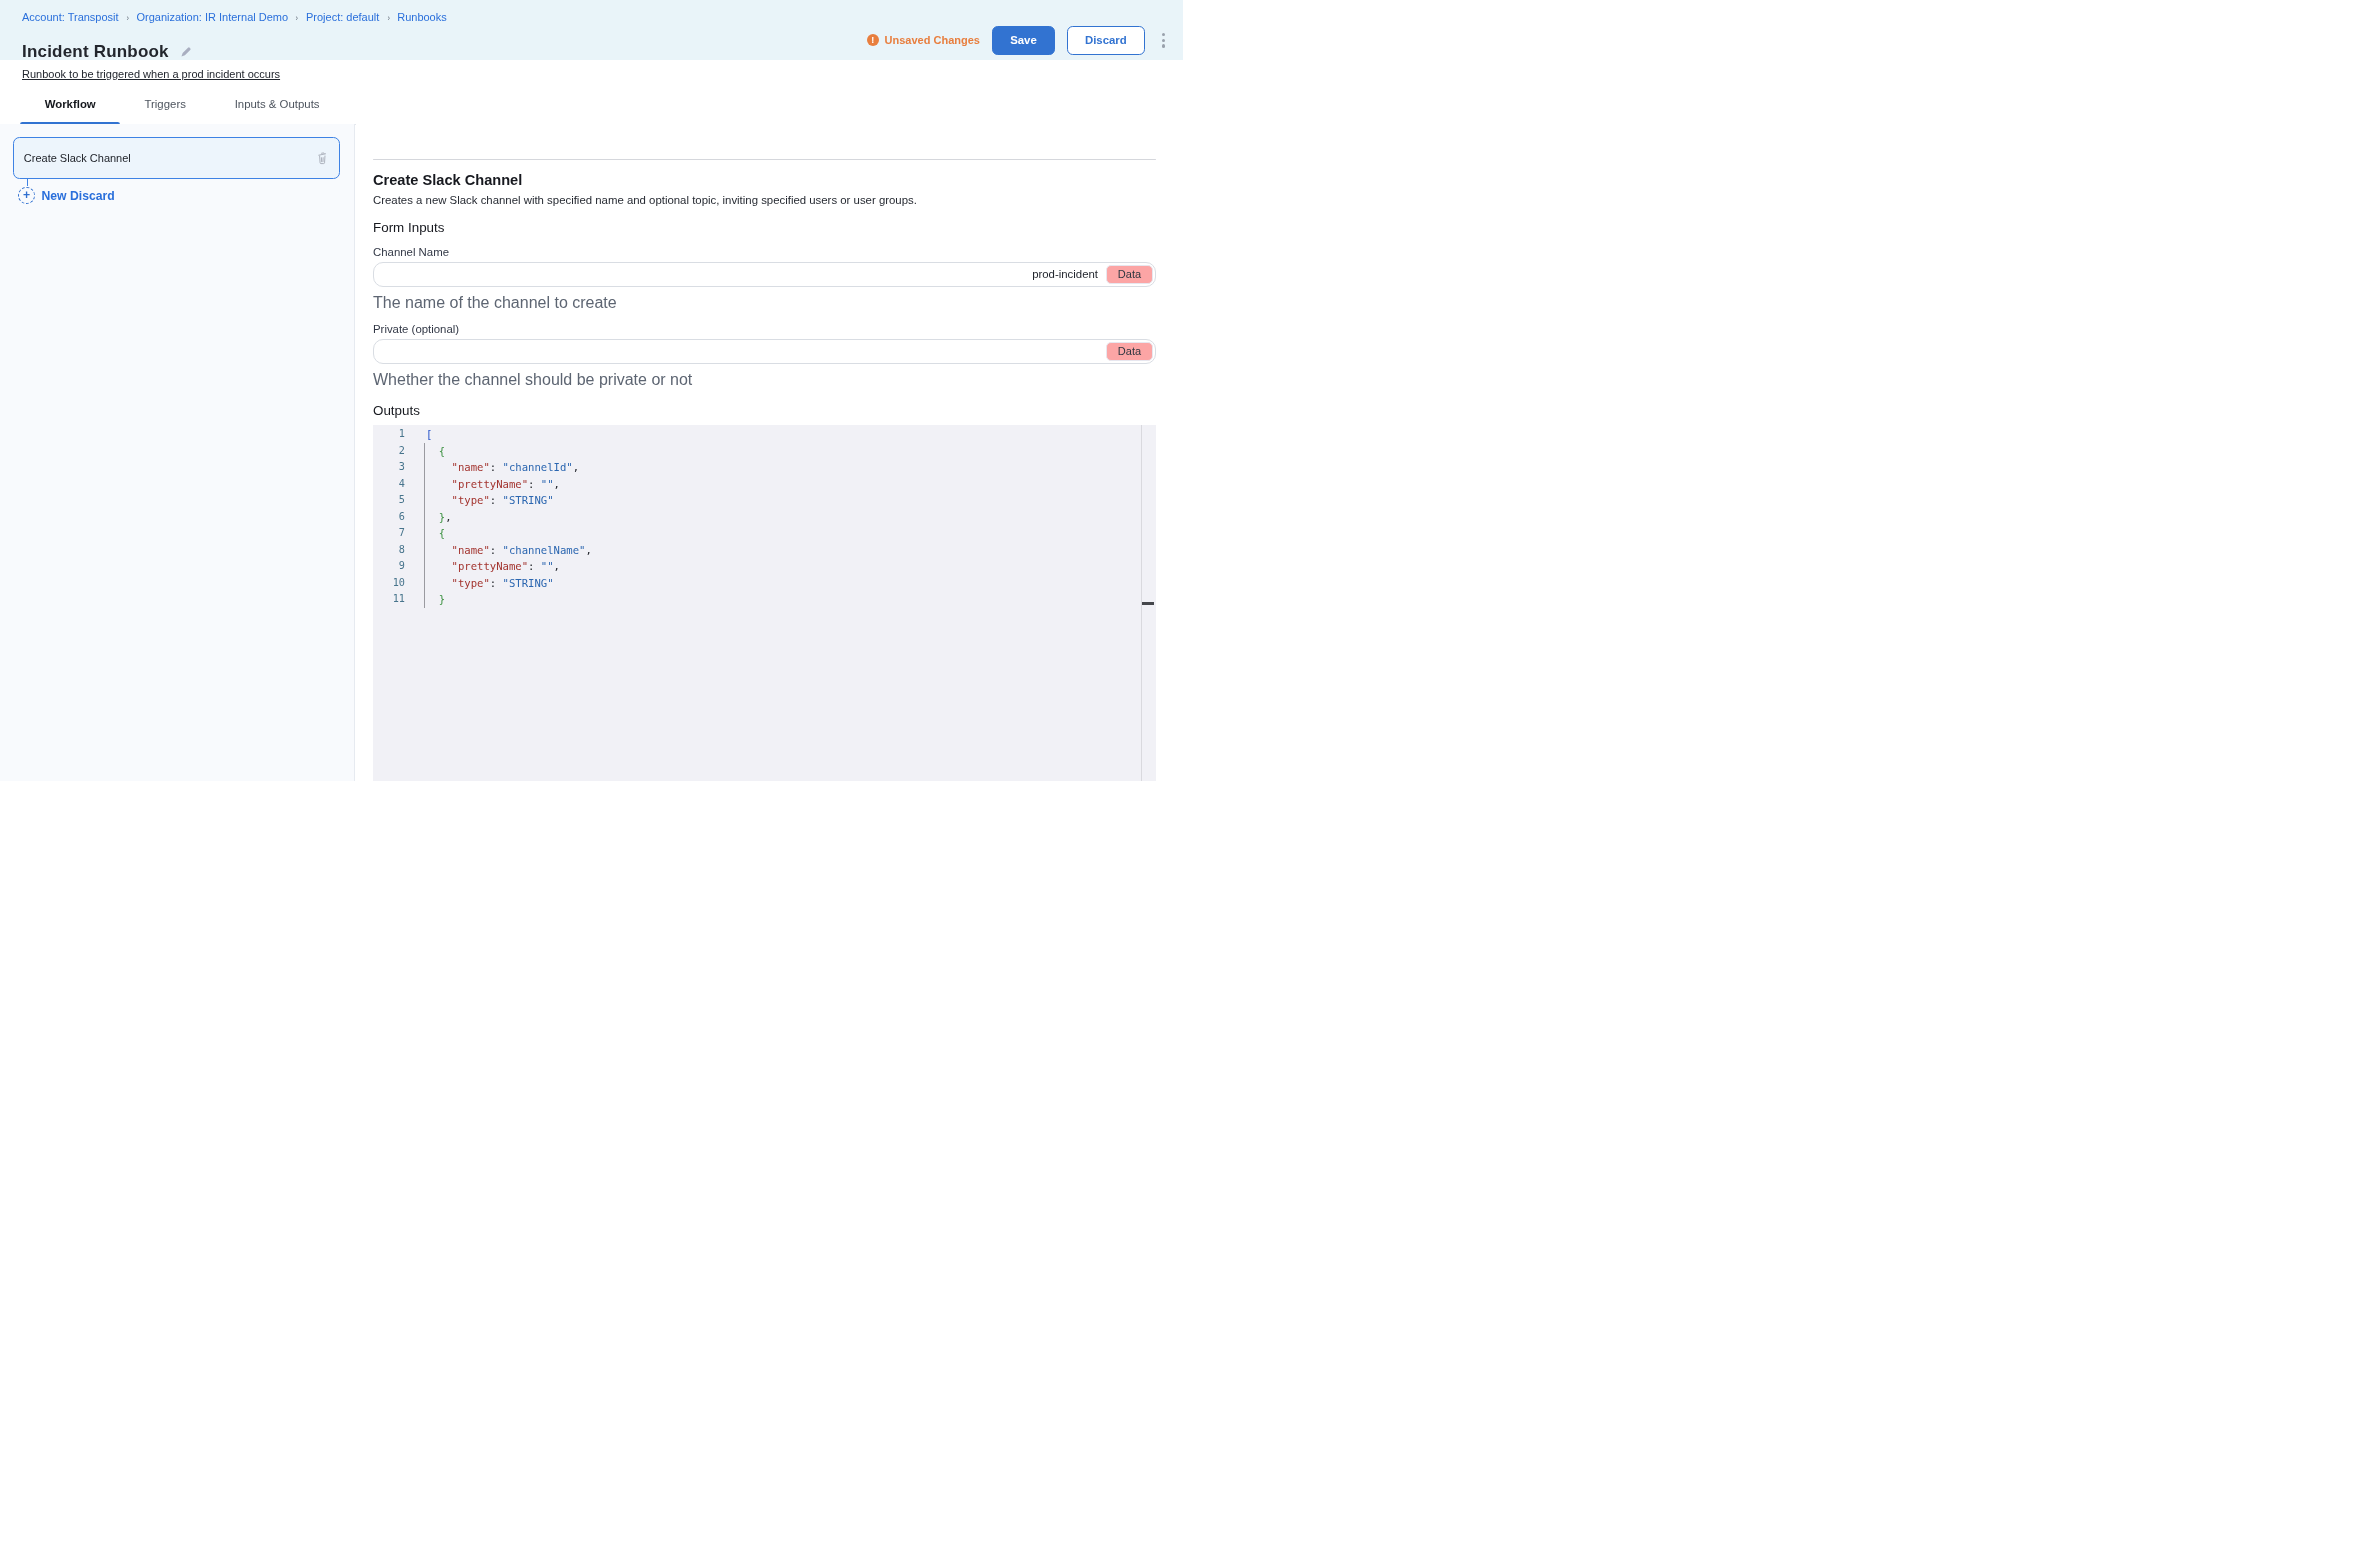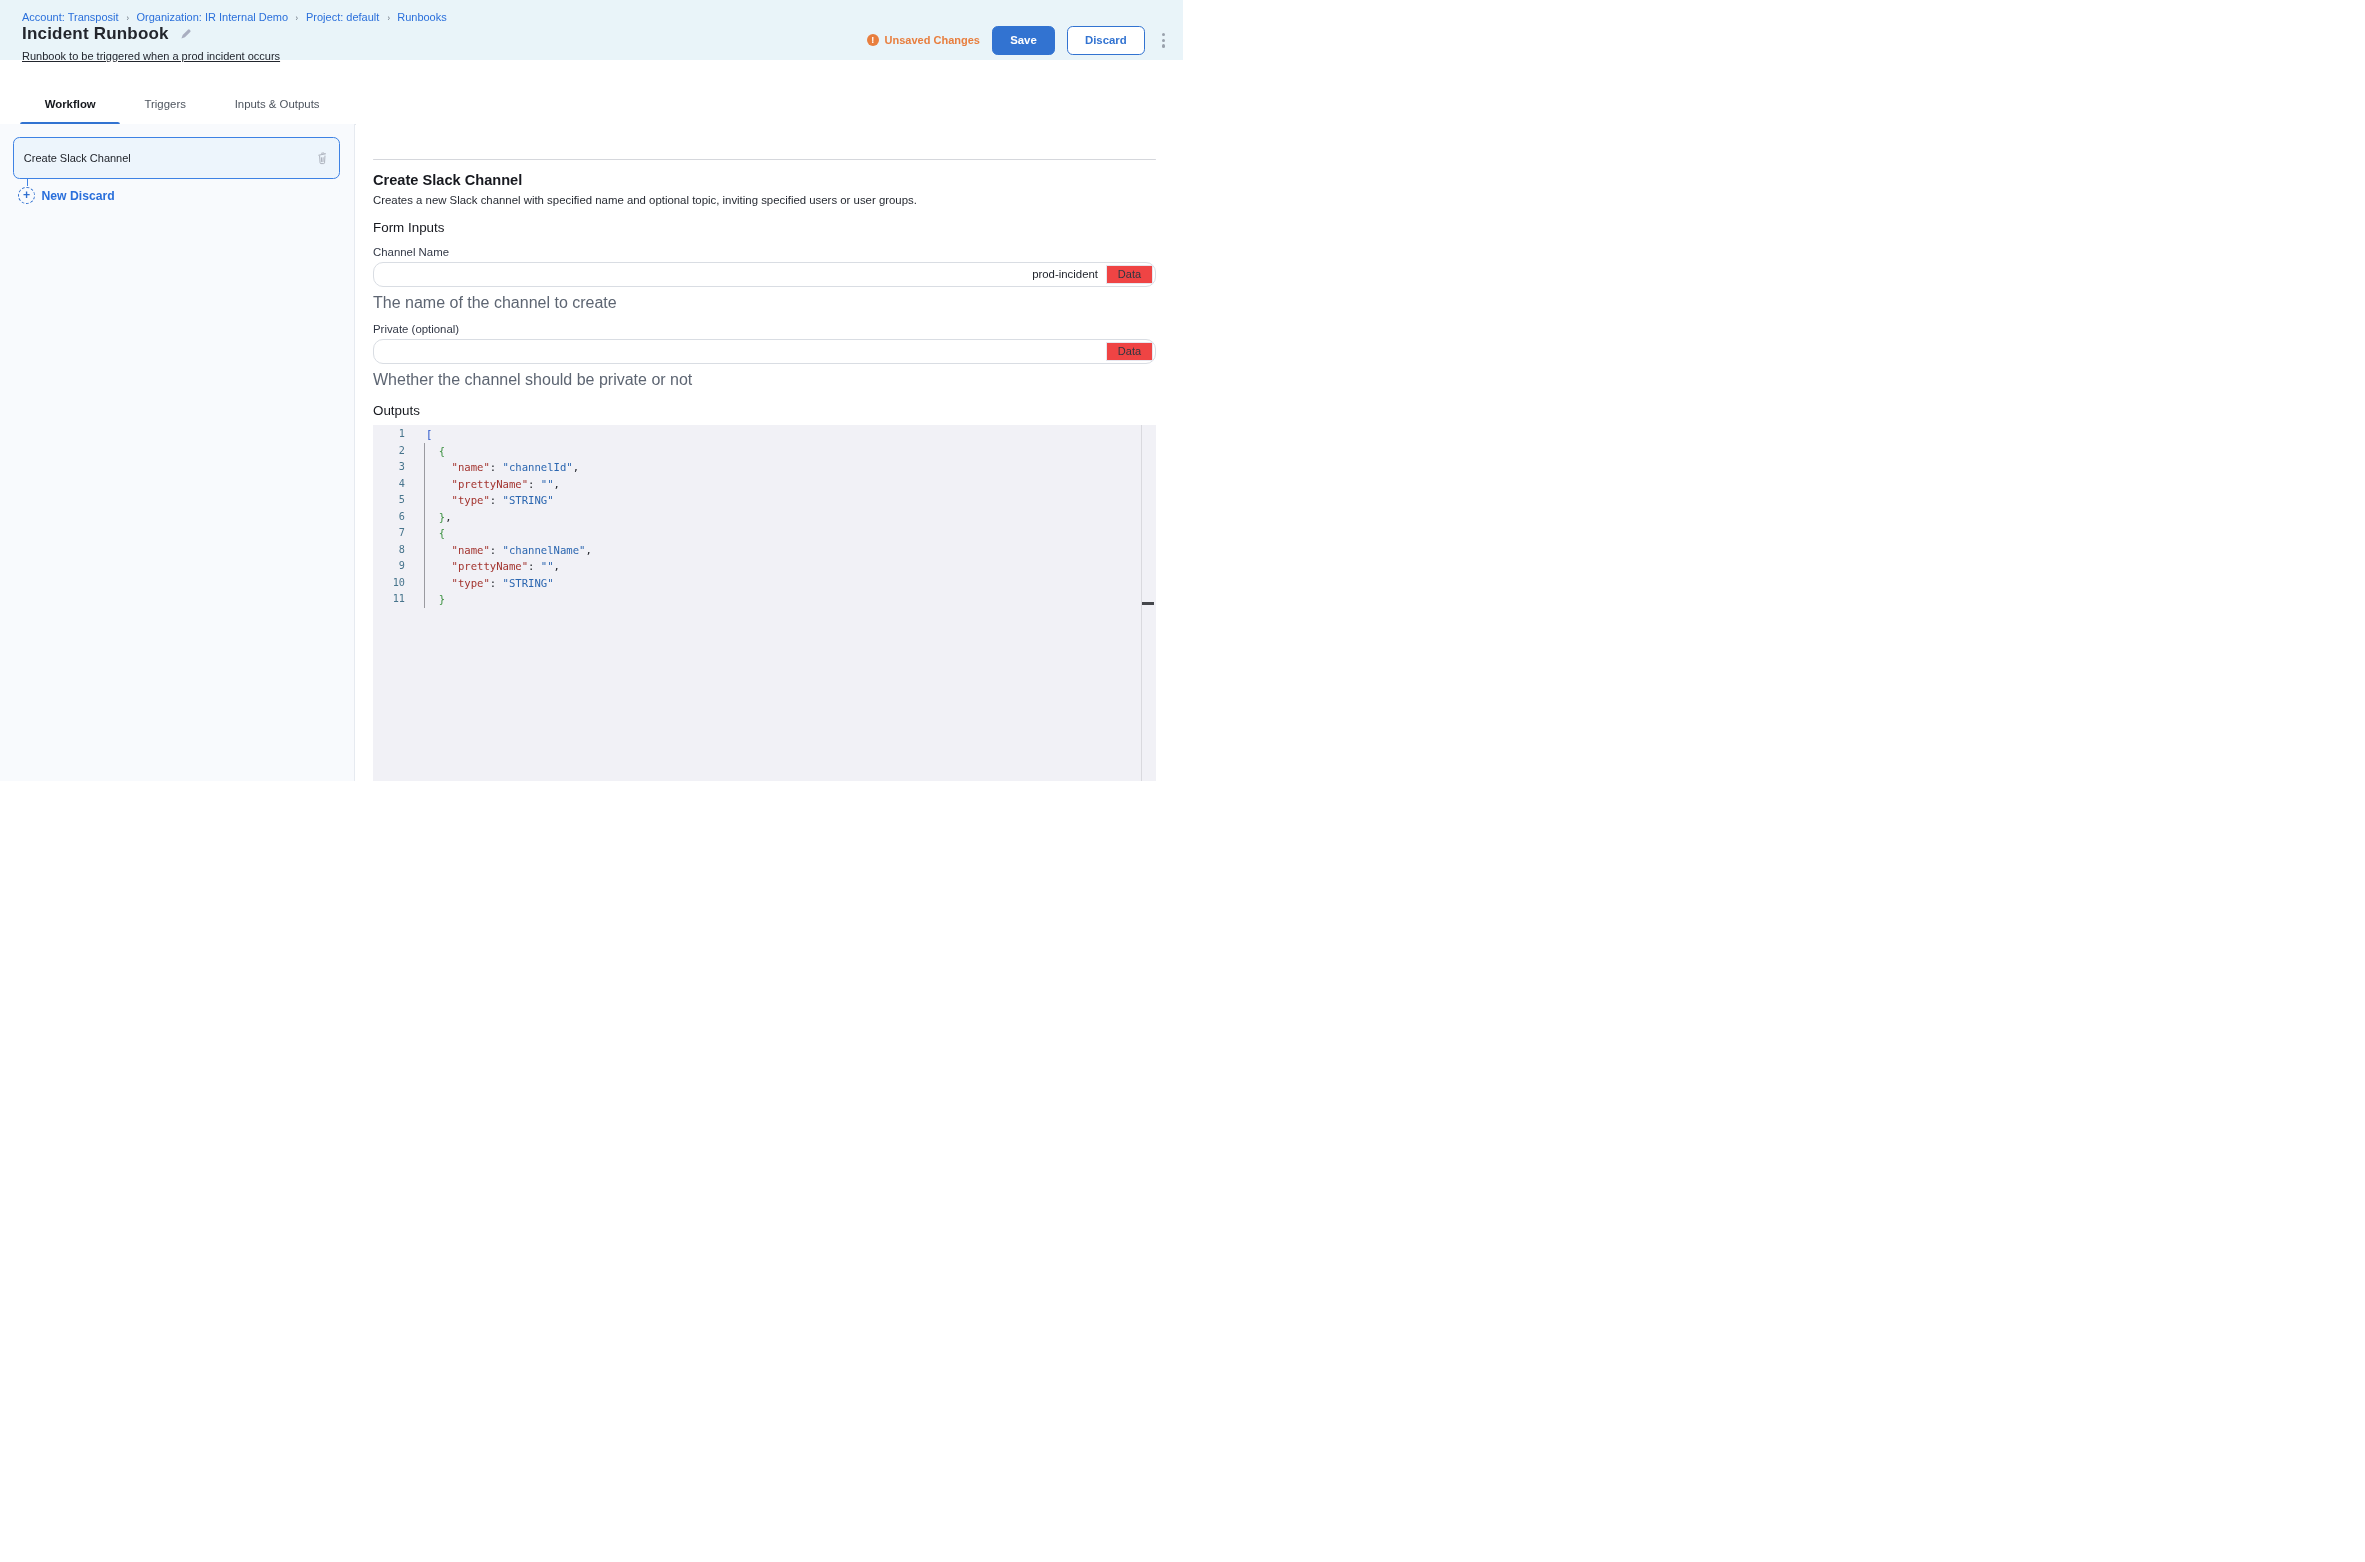--- a/index.html
+++ b/index.html
@@ -10,21 +10,21 @@
     -webkit-font-smoothing:antialiased;
   }
   
   .header{
     position:absolute;left:0;top:0;width:1183px;height:60px;
     background:#e9f4f9;box-sizing:border-box;padding:11.4px 0 0 22px;
   }
   .breadcrumb{font-size:11px;display:flex;align-items:center;gap:7.3px;}
   .breadcrumb a{color:#2a6fdb;text-decoration:none;cursor:pointer;}
   .crumb-sep{color:#5c6672;font-size:9.8px;transform:scaleX(.75);display:inline-block;}
-  .title-row{display:flex;align-items:center;gap:9.8px;margin-top:1px;}
+  .title-row{display:flex;align-items:center;gap:9.8px;margin-top:19px;}
   .page-title{font-size:17px;font-weight:bold;color:#23262d;letter-spacing:0.2px;}
   .pencil{width:14px;height:14px;cursor:pointer;}
   .subtitle{font-size:11px;color:#22262e;margin-top:5.7px;text-decoration:underline;}
   .header-actions{
     position:absolute;right:13px;top:26px;display:flex;align-items:center;gap:12.2px;
   }
   .unsaved{display:flex;align-items:center;gap:5.7px;color:#e87e3e;font-size:11px;font-weight:600;}
   .warn-dot{
     width:12.2px;height:12.2px;border-radius:50%;background:#e87e3e;color:#fff;
     font-size:9px;font-weight:bold;display:flex;align-items:center;justify-content:center;line-height:1;
@@ -77,21 +77,21 @@
   .field-label{font-size:11.4px;color:#323846;margin-top:10.6px;}
   .field-input{position:relative;height:25px;margin:4.1px 27px 0 0;}
   .field-input input{
     position:absolute;left:0;top:0;width:100%;height:100%;box-sizing:border-box;
     border:0.8px solid #d9dde3;border-radius:10px;background:#ffffff;
     font-family:"Liberation Sans", sans-serif;font-size:11.4px;color:#1f232b;
     padding:0 57px 0 10.6px;outline:none;text-align:right;
   }
   .data-btn{
     position:absolute;right:3.3px;top:2.8px;height:19.5px;padding:0 10.6px;
-    background:#ef4444;border:0.8px solid #e7e7ef;border-radius:0;
+    background:#fca5a5;border:0.8px solid #e7e7ef;border-radius:5px;
     font-size:11px;font-weight:500;color:#2f3640;cursor:pointer;
     display:flex;align-items:center;font-family:"Liberation Sans", sans-serif;
   }
   .field-help{font-size:16px;color:#5d6572;margin-top:7.3px;}
   .h-outputs{margin-top:14px;}
   
   .editor{
     position:relative;margin:6.5px 27px 0 0;height:358px;background:#f1f1f6;
     font-family:"DejaVu Sans Mono", monospace;font-size:10.6px;overflow:hidden;
   }

